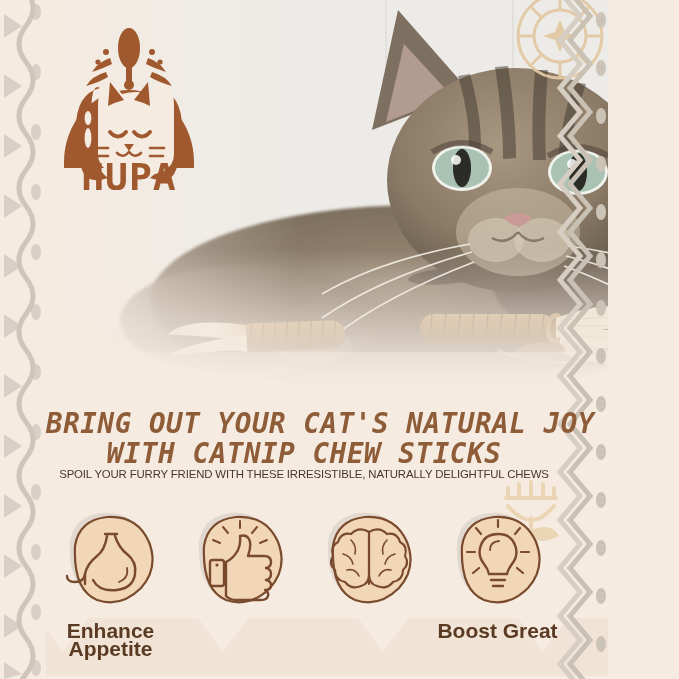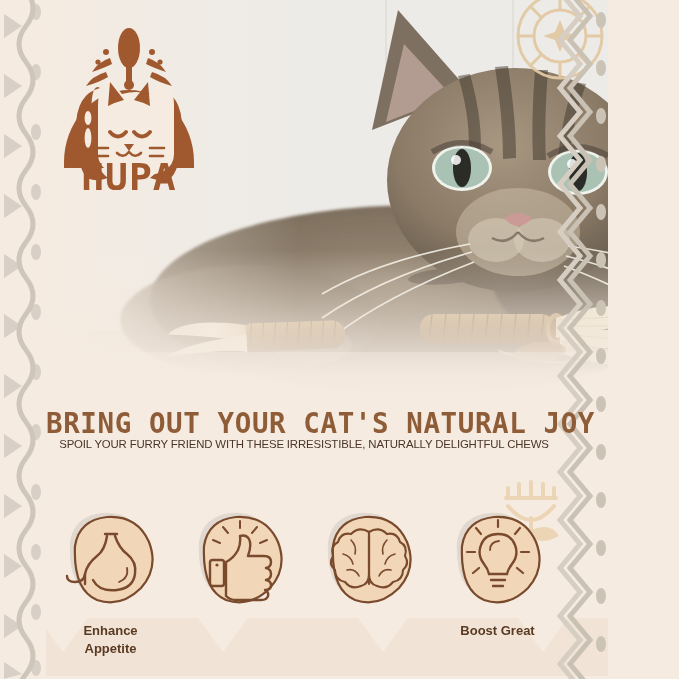--- a/index.html
+++ b/index.html
@@ -76,20 +76,21 @@
     text-align: center;
   }
   .headline {
     font-family: "DejaVu Sans Mono", monospace;
     font-weight: bold;
     color: #8F5C38;
     font-size: 27.5px;
     line-height: 30px;
     letter-spacing: 0.6px;
     white-space: nowrap;
+    font-style: italic;
   }
   .subtitle {
     font-family: "Liberation Sans", sans-serif;
     font-size: 11.4px;
     letter-spacing: -0.15px;
     color: #4A3527;
     white-space: nowrap;
   }
 
   
@@ -110,21 +111,21 @@
     position: relative;
     width: 96px; height: 96px;
   }
   .blob svg { display: block; }
   .feature-label {
     margin-top: 14px;
     text-align: center;
     color: #5A3A22;
     font-family: "Liberation Sans", sans-serif;
     font-weight: bold;
-    font-size: 13px;
+    font-size: 21px;
     line-height: 17.5px;
     white-space: pre-line;
   }
 
   
   .ribbon-band {
     position: absolute;
     left: 18px; right: 18px;
     top: 618px; height: 58px;
     z-index: 4;
@@ -488,20 +489,21 @@
         <polygon points="20,0 70,0 45,34"></polygon>
         <polygon points="180,0 230,0 205,34"></polygon>
         <polygon points="340,0 390,0 365,34"></polygon>
         <polygon points="500,0 550,0 525,34"></polygon>
       </g>
     </svg>
   </div>
 
   <div class="headline-block">
     <div class="headline">BRING OUT YOUR CAT'S NATURAL JOY</div>
+    <div class="headline l2">WITH CATNIP CHEW STICKS</div>
     <div class="subtitle">SPOIL YOUR FURRY FRIEND WITH THESE IRRESISTIBLE, NATURALLY DELIGHTFUL CHEWS</div>
   </div>
 
   <div class="features">
 
     <div class="feature">
       <div class="blob">
         <svg width="96" height="96" viewBox="0 0 96 96">
           <path d="M12 34 Q16 8 44 5 Q74 3 86 30 Q96 56 78 76 Q58 96 34 88 Q10 78 12 34 Z" fill="#CFC9C2" opacity=".55" transform="translate(-5,-4)"></path>
           <path d="M12 34 Q16 8 44 5 Q74 3 86 30 Q96 56 78 76 Q58 96 34 88 Q10 78 12 34 Z" fill="#F2D6B8" stroke="#7A4A2C" stroke-width="2.2"></path>

